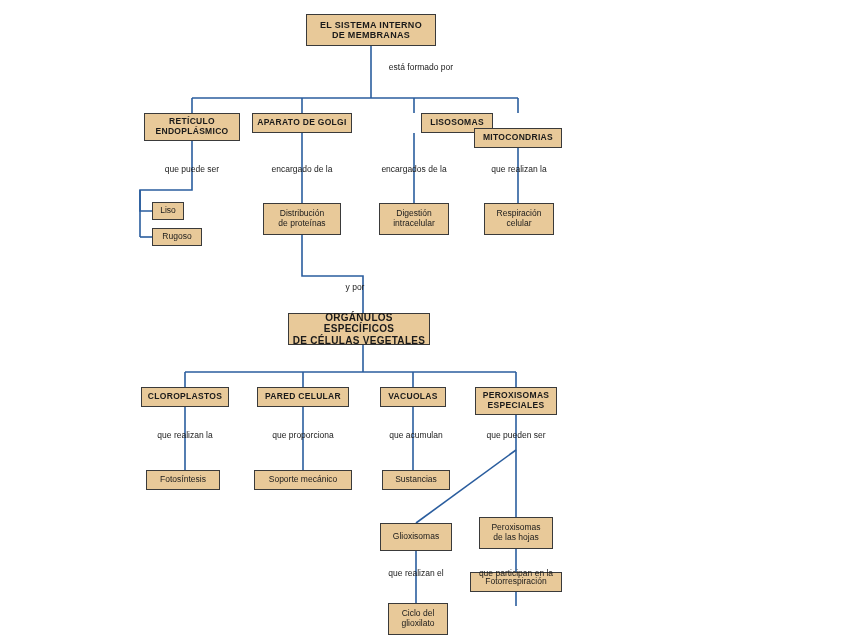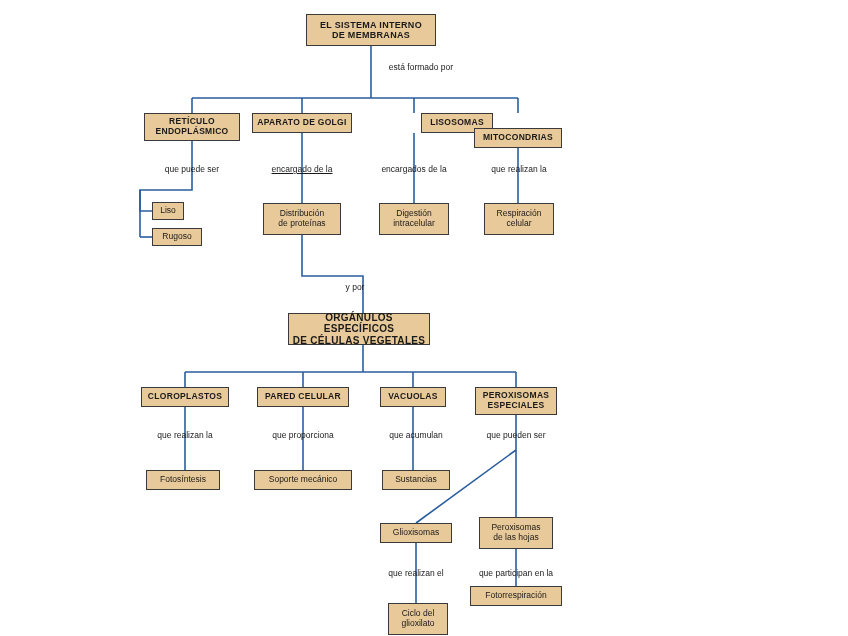--- a/index.html
+++ b/index.html
@@ -101,29 +101,29 @@
     <div class="node header" style="left: 288px; top: 313px; width: 142px; height: 32px; font-size: 10px; background: rgb(232, 201, 153); border-color: rgb(58, 58, 58); color: rgb(26, 26, 26);">ORGÁNULOS ESPECÍFICOS
 DE CÉLULAS VEGETALES</div>
     <div class="node header" style="left: 141px; top: 387px; width: 88px; height: 20px; font-size: 8.5px; background: rgb(232, 201, 153); border-color: rgb(58, 58, 58); color: rgb(26, 26, 26);">CLOROPLASTOS</div>
     <div class="node header" style="left: 257px; top: 387px; width: 92px; height: 20px; font-size: 8.5px; background: rgb(232, 201, 153); border-color: rgb(58, 58, 58); color: rgb(26, 26, 26); text-align: center;">PARED CELULAR</div>
     <div class="node header" style="left: 380px; top: 387px; width: 66px; height: 20px; font-size: 8.5px; background: rgb(232, 201, 153); border-color: rgb(58, 58, 58); color: rgb(26, 26, 26);">VACUOLAS</div>
     <div class="node header" style="left: 475px; top: 387px; width: 82px; height: 28px; font-size: 8.5px; background: rgb(232, 201, 153); border-color: rgb(58, 58, 58); color: rgb(26, 26, 26);">PEROXISOMAS
 ESPECIALES</div>
     <div class="node plain" style="left: 146px; top: 470px; width: 74px; height: 20px; font-size: 8.5px; background: rgb(232, 201, 153); border-color: rgb(58, 58, 58); color: rgb(26, 26, 26);">Fotosíntesis</div>
     <div class="node plain" style="left: 254px; top: 470px; width: 98px; height: 20px; font-size: 8.5px; background: rgb(232, 201, 153); border-color: rgb(58, 58, 58); color: rgb(26, 26, 26);">Soporte mecánico</div>
     <div class="node plain" style="left: 382px; top: 470px; width: 68px; height: 20px; font-size: 8.5px; background: rgb(232, 201, 153); border-color: rgb(58, 58, 58); color: rgb(26, 26, 26);">Sustancias</div>
-    <div class="node plain" style="left: 380px; top: 523px; width: 72px; height: 20px; font-size: 8.5px; background: rgb(232, 201, 153); border-color: rgb(58, 58, 58); color: rgb(26, 26, 26);">Glioxisomas</div>
+    <div class="node plain" style="left: 380px; top: 523px; width: 72px; height: 28px; font-size: 8.5px; background: rgb(232, 201, 153); border-color: rgb(58, 58, 58); color: rgb(26, 26, 26);">Glioxisomas</div>
     <div class="node plain" style="left: 479px; top: 517px; width: 74px; height: 32px; font-size: 8.5px; background: rgb(232, 201, 153); border-color: rgb(58, 58, 58); color: rgb(26, 26, 26);">Peroxisomas
 de las hojas</div>
     <div class="node plain" style="left: 388px; top: 603px; width: 60px; height: 32px; font-size: 8.5px; background: rgb(232, 201, 153); border-color: rgb(58, 58, 58); color: rgb(26, 26, 26);">Ciclo del
 glioxilato</div>
-    <div class="node plain" style="left: 470px; top: 586px; width: 92px; height: 20px; font-size: 8.5px; background: rgb(232, 201, 153); border-color: rgb(58, 58, 58); color: rgb(26, 26, 26);">Fotorrespiración</div>
+    <div class="node plain" style="left: 470px; top: 572px; width: 92px; height: 20px; font-size: 8.5px; background: rgb(232, 201, 153); border-color: rgb(58, 58, 58); color: rgb(26, 26, 26);">Fotorrespiración</div>
     <div class="label" style="left: 371px; top: 62px; width: 100px; font-size: 8.5px; color: rgb(26, 26, 26);">está formado por</div>
     <div class="label" style="left: 142px; top: 164px; width: 100px; font-size: 8.5px; color: rgb(26, 26, 26);">que puede ser</div>
-    <div class="label" style="left: 252px; top: 164px; width: 100px; font-size: 8.5px; color: rgb(26, 26, 26); text-decoration: underline;">encargado de la</div>
+    <div class="label" style="left: 252px; top: 164px; width: 100px; font-size: 8.5px; color: rgb(26, 26, 26);">encargado de la</div>
     <div class="label" style="left: 364px; top: 164px; width: 100px; font-size: 8.5px; color: rgb(26, 26, 26);">encargados de la</div>
     <div class="label" style="left: 469px; top: 164px; width: 100px; font-size: 8.5px; color: rgb(26, 26, 26);">que realizan la</div>
     <div class="label" style="left: 325px; top: 282px; width: 60px; font-size: 8.5px; color: rgb(26, 26, 26);">y por</div>
     <div class="label" style="left: 135px; top: 430px; width: 100px; font-size: 8.5px; color: rgb(26, 26, 26);">que realizan la</div>
     <div class="label" style="left: 253px; top: 430px; width: 100px; font-size: 8.5px; color: rgb(26, 26, 26);">que proporciona</div>
     <div class="label" style="left: 366px; top: 430px; width: 100px; font-size: 8.5px; color: rgb(26, 26, 26);">que acumulan</div>
     <div class="label" style="left: 466px; top: 430px; width: 100px; font-size: 8.5px; color: rgb(26, 26, 26);">que pueden ser</div>
     <div class="label" style="left: 366px; top: 568px; width: 100px; font-size: 8.5px; color: rgb(26, 26, 26);">que realizan el</div>
     <div class="label" style="left: 461px; top: 568px; width: 110px; font-size: 8.5px; color: rgb(26, 26, 26);">que participan en la</div>
   </div>

